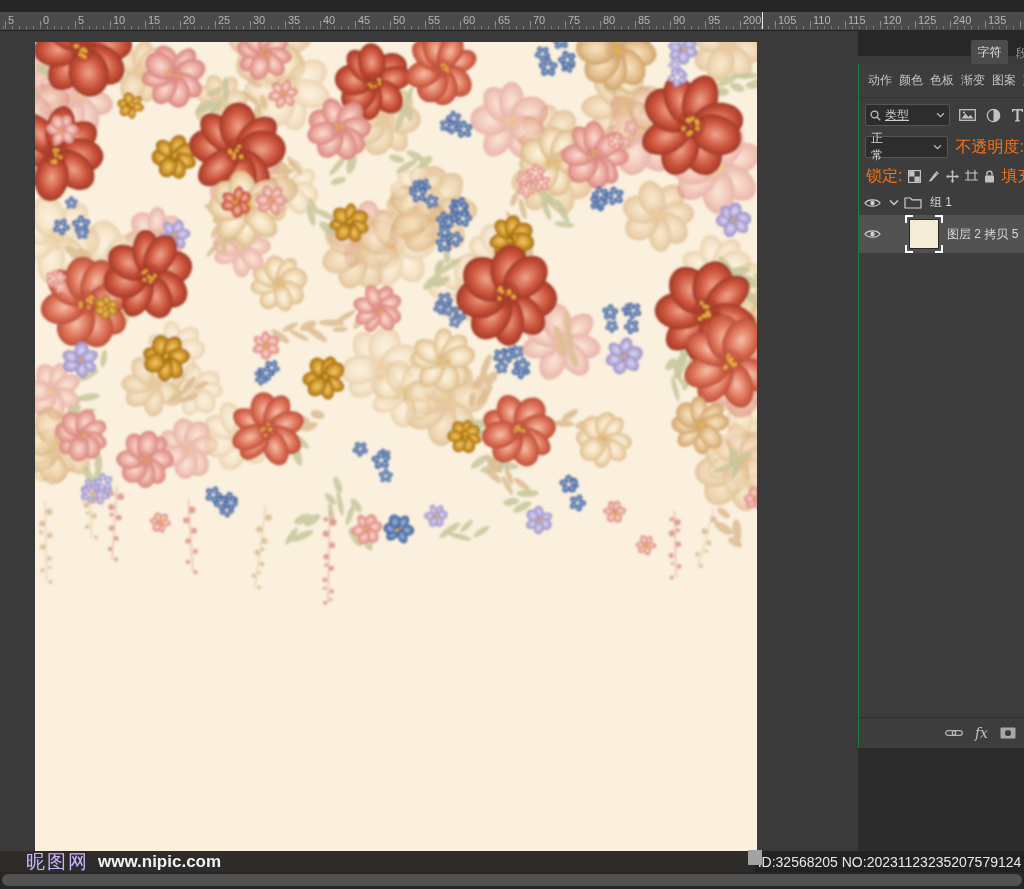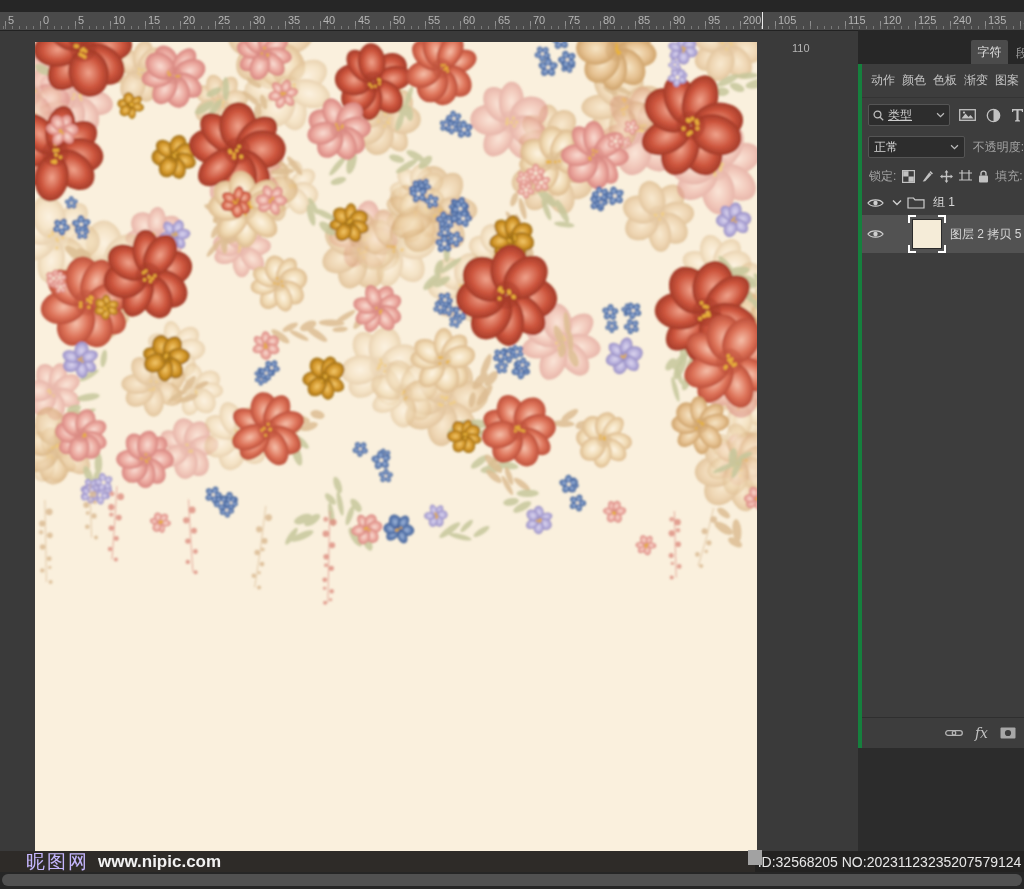--- a/index.html
+++ b/index.html
@@ -14,38 +14,38 @@
   .ruler::after{content:"";position:absolute;left:0;bottom:1px;width:100%;height:3px;
     background-image:repeating-linear-gradient(90deg,#7a7a7a 0 1px,transparent 1px 7px);
     background-position:5px 0;}
   .r-num{position:absolute;top:2px;font-size:11px;color:#b5b5b5;line-height:12px;}
   .r-tick{position:absolute;bottom:1px;width:1px;height:8px;background:#8d8d8d;}
   .r-cursor{position:absolute;top:0;width:1px;height:17px;background:#ececec;}
   
   .canvas{position:absolute;left:35px;top:42px;width:722px;height:810px;background:#faf0dd;}
   .canvas svg{display:block;width:100%;height:100%;}
   
-  .tabstrip{position:absolute;left:858px;top:30px;width:166px;height:34px;background:#272727;}
+  .tabstrip{position:absolute;left:858px;top:30px;width:166px;height:26px;background:#272727;}
   .ws-tab{position:absolute;left:113px;top:10px;height:24px;min-width:37px;background:#4b4b4b;
     color:#e2e2e2;font-size:12px;line-height:24px;text-align:center;border-radius:2px 2px 0 0;padding:0 4px;box-sizing:border-box;}
   .ws-tab-partial{position:absolute;left:158px;top:15px;color:#9a9a9a;font-size:12px;white-space:nowrap;}
   .panel{position:absolute;left:858px;top:64px;width:166px;height:684px;background:#3d3d3d;
-    border-left:4px solid #15803d;box-sizing:border-box;display:flex;flex-direction:column;overflow:hidden;color:#c6c6c6;}
+    border-left:1px solid #15803d;box-sizing:border-box;display:flex;flex-direction:column;overflow:hidden;color:#c6c6c6;}
   .p-tabs{height:33px;display:flex;align-items:center;gap:7px;padding-left:9px;font-size:12px;color:#c3c3c3;white-space:nowrap;flex:none;border-bottom:1px solid #343434;}
   .p-tabs span{flex:none;}
   .p-filter{height:34px;display:flex;align-items:center;flex:none;padding-left:6px;gap:9px;}
   .search-box{width:88px;height:22px;background:#2d2d2d;border:1px solid #555;border-radius:2px;
     display:flex;align-items:center;padding:0 4px;box-sizing:border-box;gap:4px;font-size:12px;color:#cfcfcf;}
   .search-box .grow{flex:1;text-decoration:underline;}
   .f-icons{display:flex;align-items:center;gap:10px;}
   .p-blend{height:30px;display:flex;align-items:center;flex:none;padding-left:6px;gap:8px;}
   .dd{width:102px;height:22px;background:#2d2d2d;border:1px solid #555;border-radius:2px;
     display:flex;align-items:center;padding:0 5px;box-sizing:border-box;font-size:12px;color:#d5d5d5;gap:40px;}
   .dd .grow{flex:1;}
-  .p-label{font-size:12px;color:#a3a3a3;white-space:nowrap;}
+  .p-label{font-size:16px;color:#f97316;white-space:nowrap;}
   .p-lock{height:28px;display:flex;align-items:center;flex:none;padding-left:7px;gap:6px;}
   .lock-icons{display:flex;align-items:center;gap:6px;}
   .p-layers{flex:1;display:flex;flex-direction:column;background:#3d3d3d;}
   .lrow{display:flex;align-items:center;flex:none;}
   .lrow.group{height:25px;background:#3d3d3d;}
   .lrow.curve{height:38px;background:#484848;}
   .lrow.sel{height:38px;background:#525252;}
   .eye-cell{width:26px;flex:none;display:flex;justify-content:center;}
   .lname{font-size:12px;color:#d8d8d8;white-space:nowrap;margin-left:8px;}
   .thumb-wrap{position:relative;width:30px;height:30px;margin-left:24px;flex:none;}
@@ -126,21 +126,21 @@
     <span class="r-num" style="left: 638px;">85</span>
     <div class="r-tick" style="left: 670px;"></div>
     <span class="r-num" style="left: 673px;">90</span>
     <div class="r-tick" style="left: 705px;"></div>
     <span class="r-num" style="left: 708px;">95</span>
     <div class="r-tick" style="left: 740px;"></div>
     <span class="r-num" style="left: 743px;">200</span>
     <div class="r-tick" style="left: 775px;"></div>
     <span class="r-num" style="left: 778px;">105</span>
     <div class="r-tick" style="left: 810px;"></div>
-    <span class="r-num" style="left: 792px; margin-top: 28px;">110</span>
+    <span class="r-num" style="left: 813px;">110</span>
     <div class="r-tick" style="left: 845px;"></div>
     <span class="r-num" style="left: 848px;">115</span>
     <div class="r-tick" style="left: 880px;"></div>
     <span class="r-num" style="left: 883px;">120</span>
     <div class="r-tick" style="left: 915px;"></div>
     <span class="r-num" style="left: 918px;">125</span>
     <div class="r-tick" style="left: 950px;"></div>
     <span class="r-num" style="left: 953px;">240</span>
     <div class="r-tick" style="left: 985px;"></div>
     <span class="r-num" style="left: 988px;">135</span>

